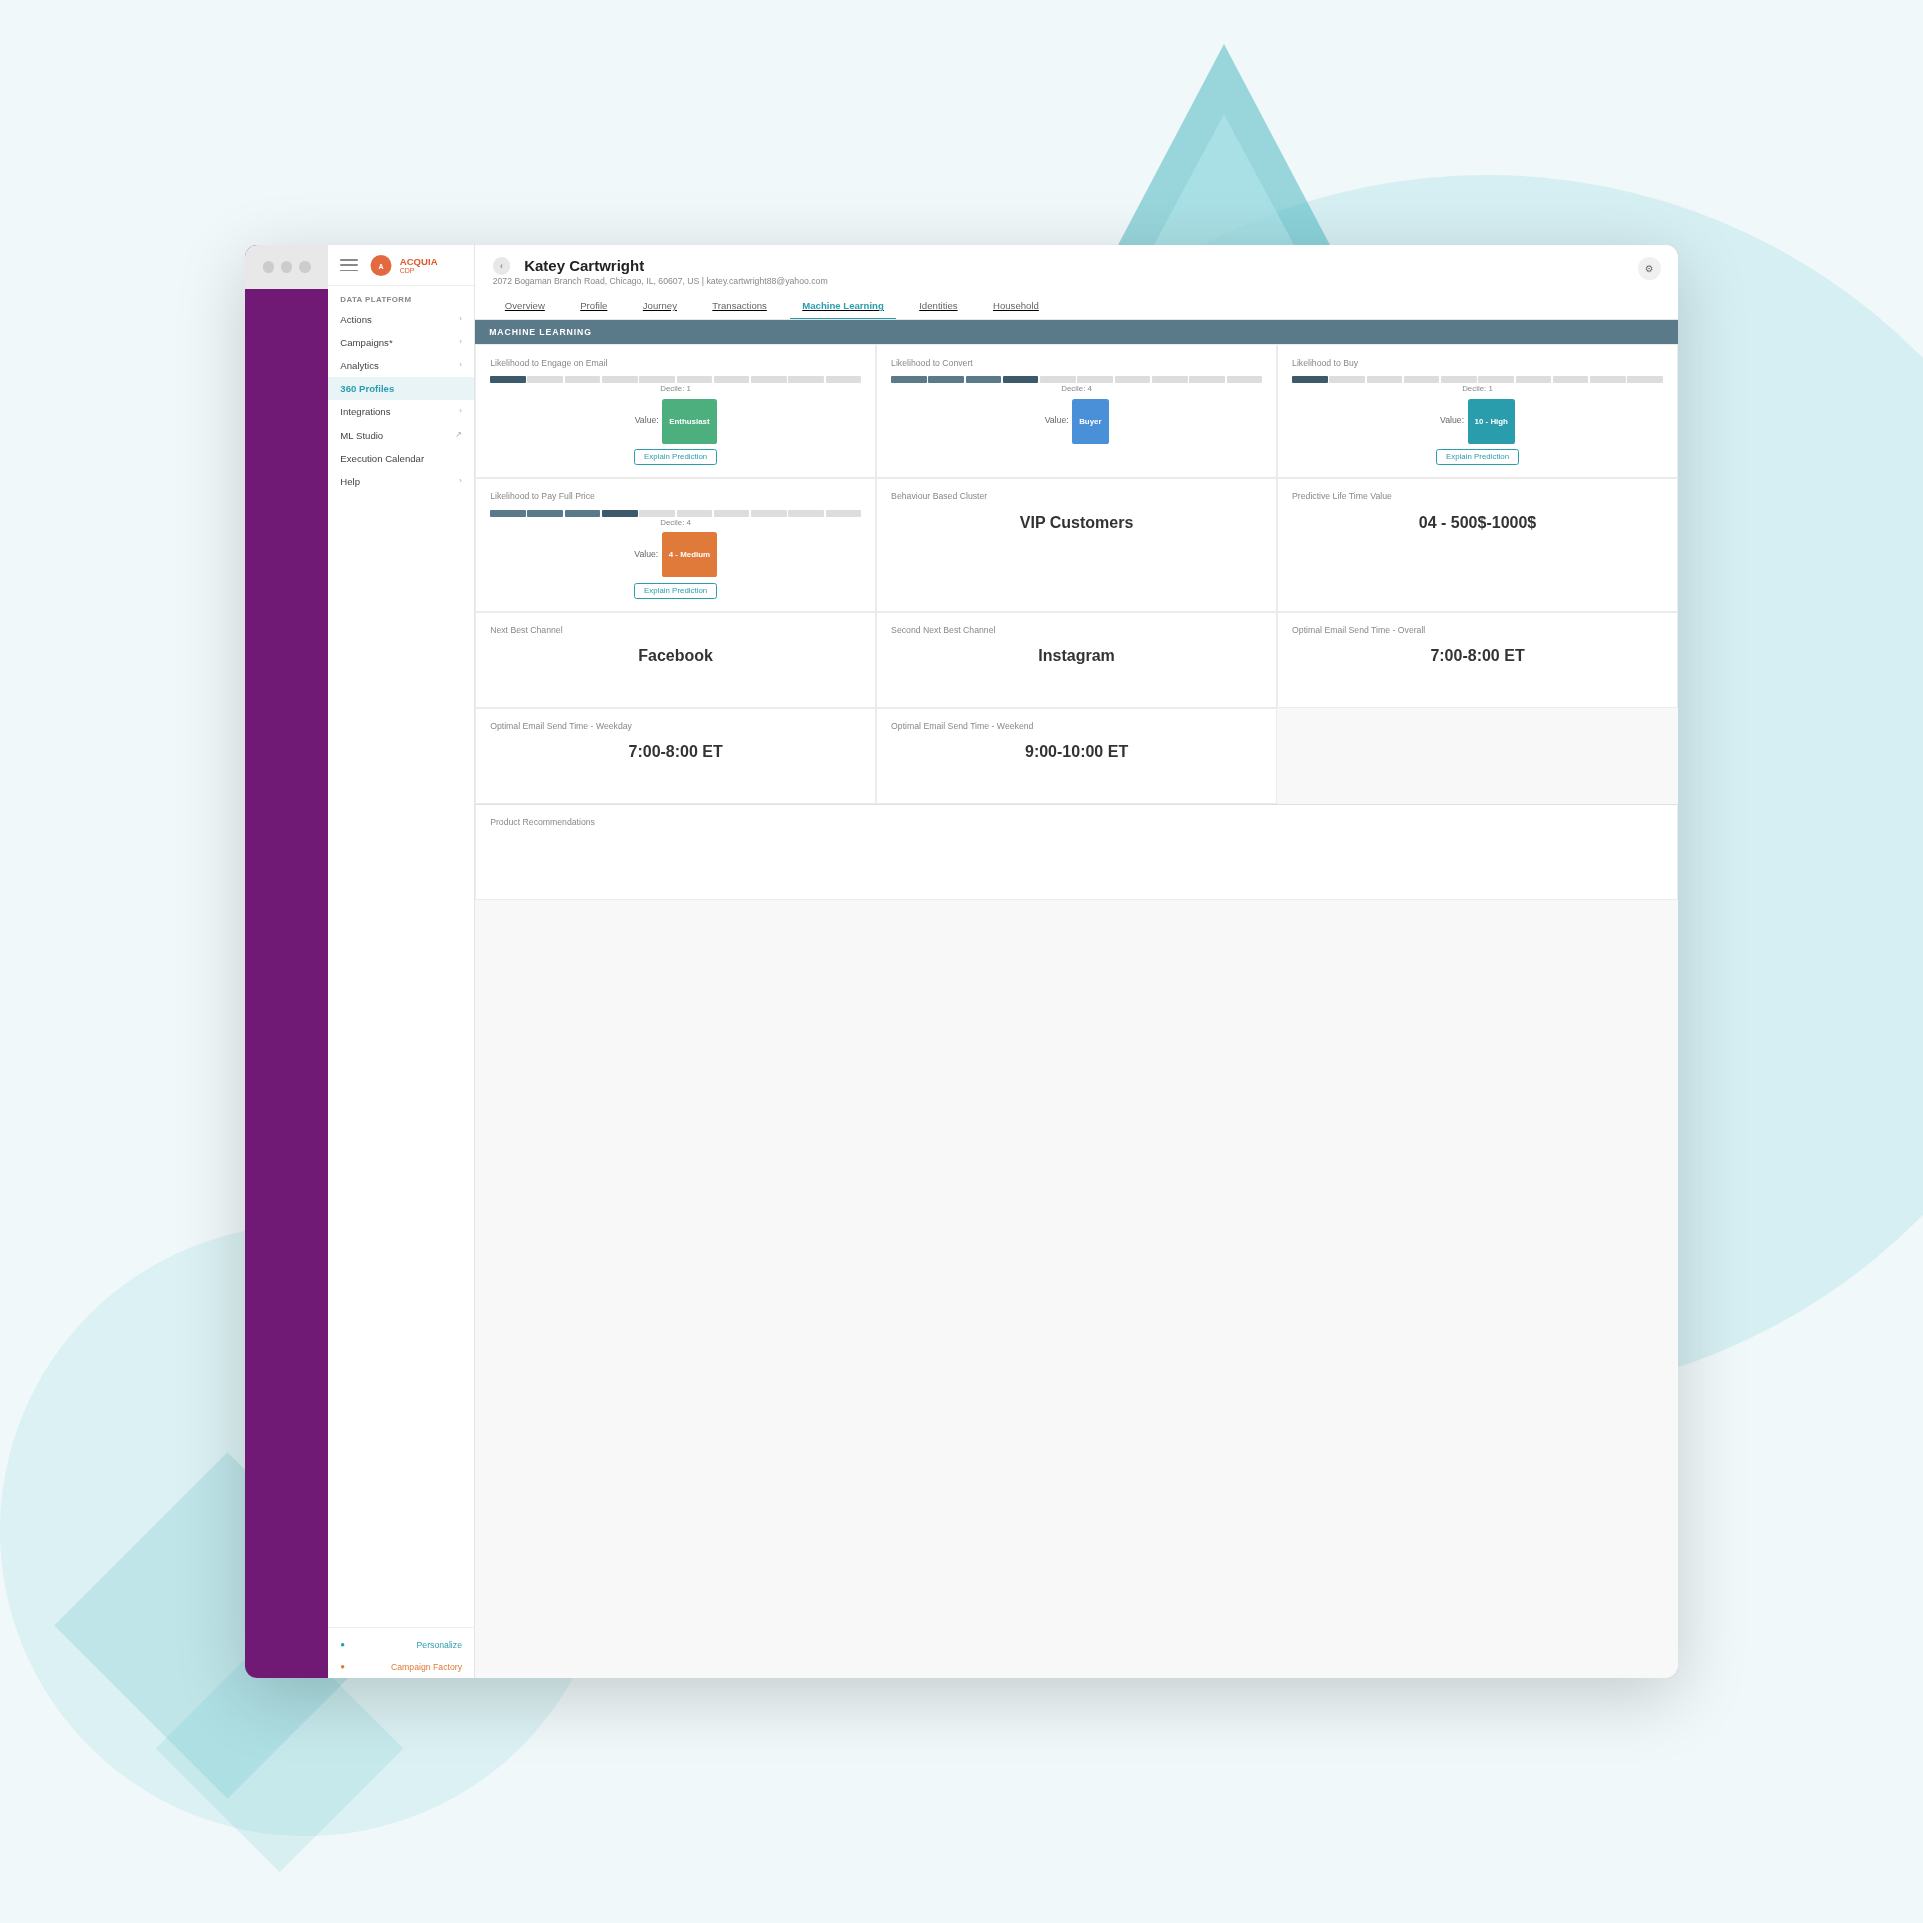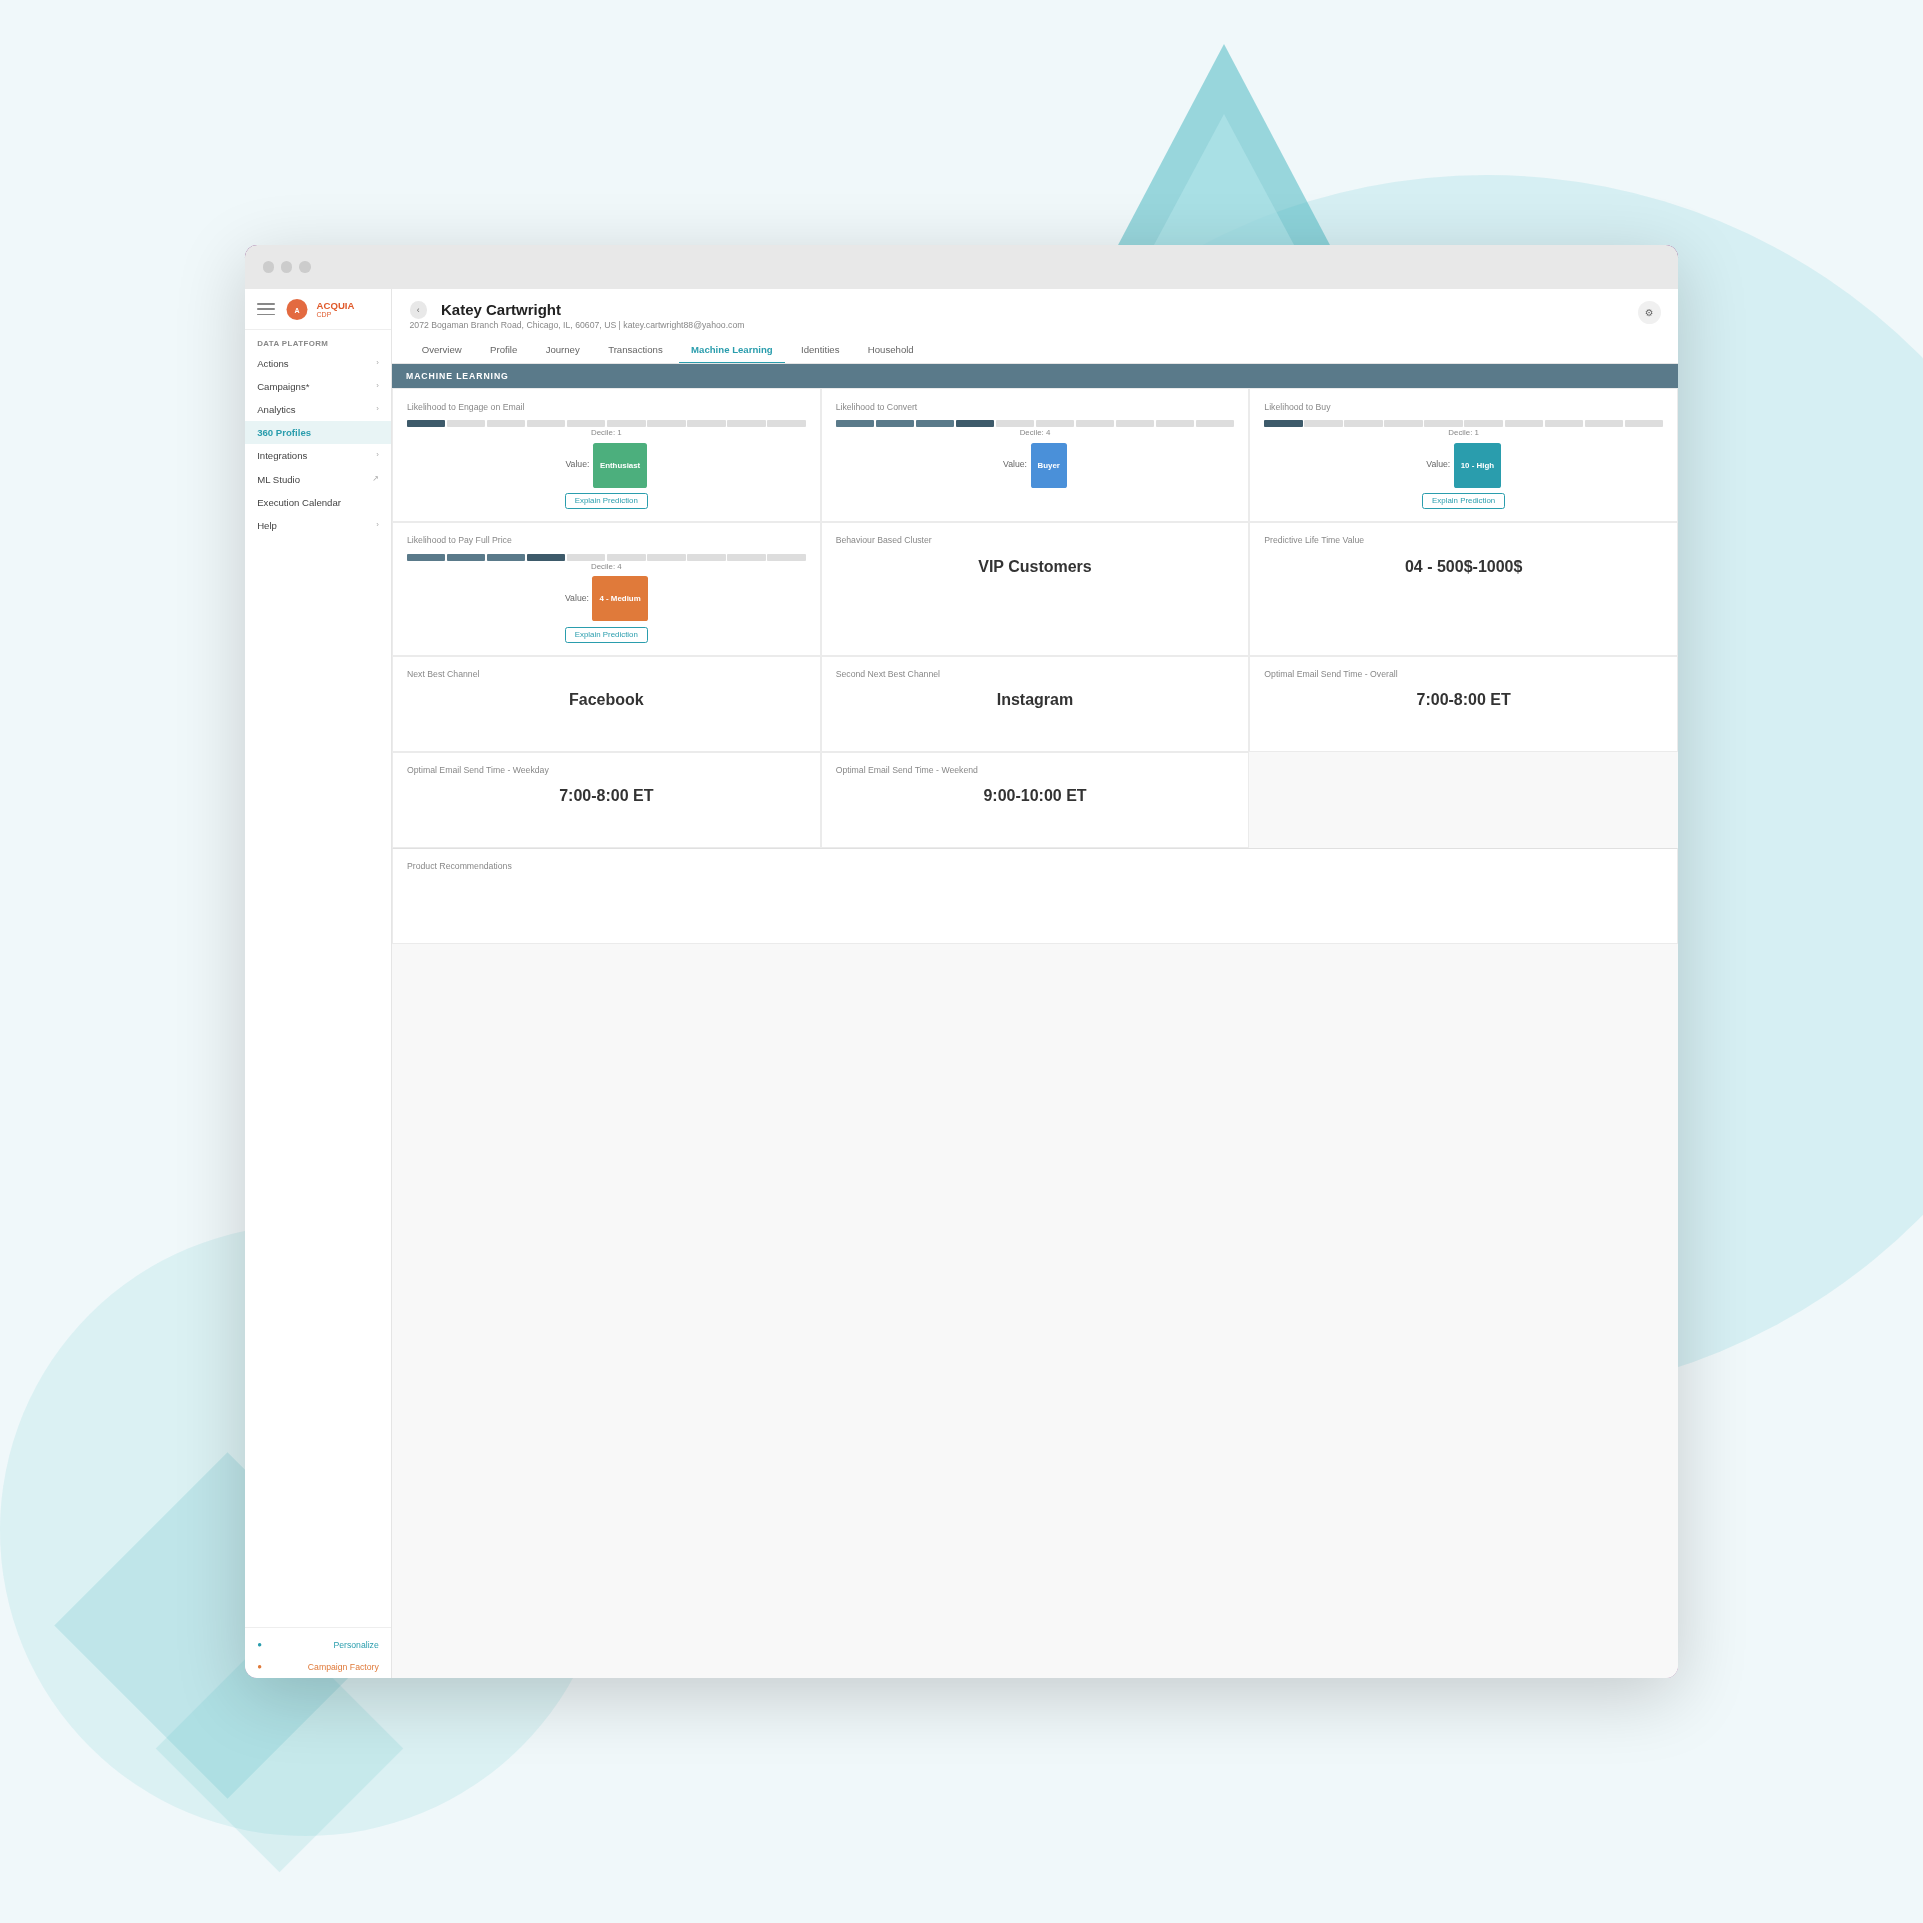--- a/index.html
+++ b/index.html
@@ -75,21 +75,21 @@
       position: absolute;
       top: 245px;
       left: 245px;
       right: 245px;
       bottom: 245px;
       background: #701a75;
       border-radius: 12.2px;
       box-shadow: 0 17.5px 70px rgba(0,0,0,0.18);
       overflow: hidden;
       display: flex;
-      flex-direction: column;
+      flex-direction: row;
     }
     .browser-chrome {
       background: #e8e8e8;
       height: 44px;
       display: flex;
       align-items: center;
       padding: 0 17.5px;
       flex-shrink: 0;
     }
     .browser-dots {
@@ -197,21 +197,22 @@
       background: #f0f0f0;
       display: flex;
       align-items: center;
       justify-content: center;
       cursor: pointer;
       font-size: 9.6px;
       color: #666;
     }
     .profile-tabs {
       display: flex;
-      gap: 4px;
+      gap: 11px;
+      text-decoration: underline;
     }
     .profile-tab {
       padding: 7px 12.2px;
       font-size: 9.6px;
       color: #666;
       cursor: pointer;
       border-bottom: 1.7px solid transparent;
     }
     .profile-tab.active {
       color: #2a9dad;

